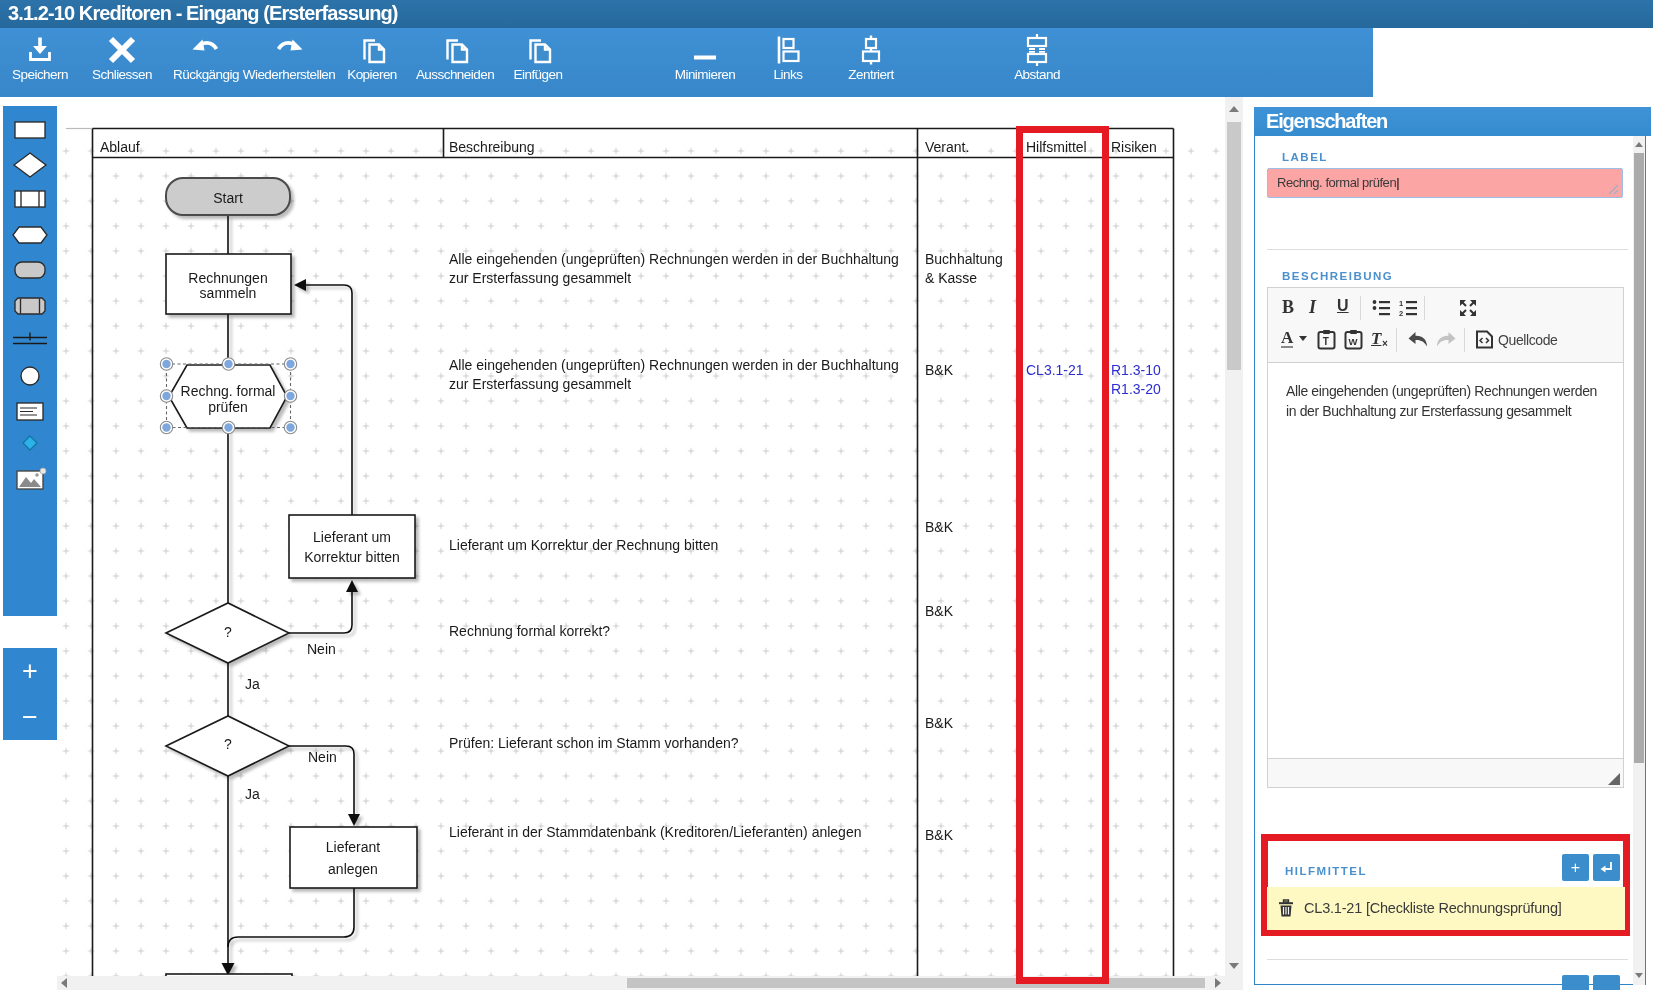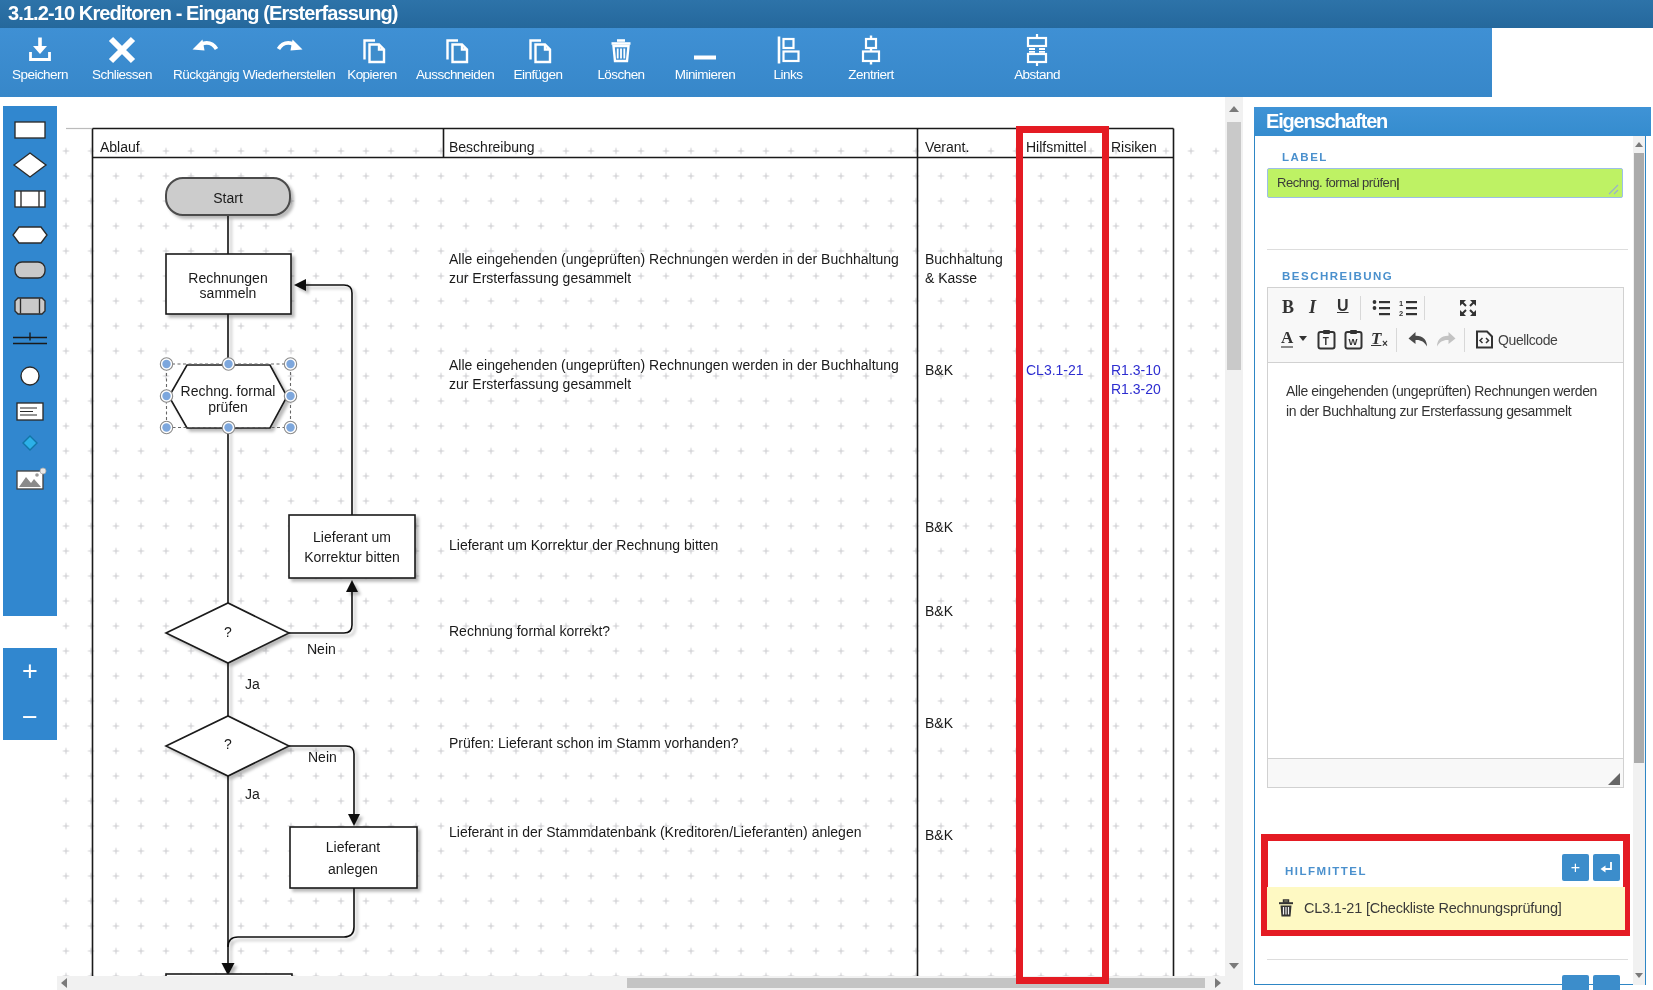--- a/index.html
+++ b/index.html
@@ -1,21 +1,21 @@
 <!DOCTYPE html>
 <html><head>
 <meta charset="utf-8">
 <style>
   * { margin:0; padding:0; box-sizing:border-box; }
   html,body { width:1653px; height:990px; overflow:hidden; background:#fff;
     font-family:"Liberation Sans", sans-serif; }
   #titlebar { position:absolute; left:0; top:0; width:1653px; height:28px;
     background:linear-gradient(#2d73a9,#25689c); color:#fff; font-size:20px; font-weight:bold;
     line-height:27px; padding-left:8px; letter-spacing:-0.9px; z-index:10; }
-  #toolbar { position:absolute; left:0; top:28px; width:1492px; height:69px;
+  #toolbar { position:absolute; left:0; top:28px; width:1373px; height:69px;
     background:linear-gradient(#3f90d4,#3787c9); z-index:10; }
   .tbi { position:absolute; top:0; width:130px; height:69px; text-align:center; color:#fff; }
   .tbi svg { display:block; margin:4px auto 0 auto; }
   .tbi .lbl { font-size:13.5px; line-height:13px; margin-top:0px; letter-spacing:-0.55px; }
   #sidebar { position:absolute; left:3px; top:106px; width:54px; height:510px;
     background:#3187cf; z-index:10; }
   #sidebar svg { position:absolute; left:50%; transform:translateX(-50%); }
   #zoombox { position:absolute; left:3px; top:648px; width:54px; height:92px;
     background:#3187cf; z-index:10; color:#fff; text-align:center; }
   #zoombox .zp { font-size:27px; line-height:30px; margin-top:8px; font-weight:400;}
@@ -32,21 +32,21 @@
   .sbarrow { position:absolute; width:0; height:0; }
   
   #panel { position:absolute; left:1254px; top:107px; width:392px; height:878px;
     border:1px solid #2e86c5; border-top:none; background:#fff; z-index:10; }
   #phead { position:absolute; left:1254px; top:107px; width:397px; height:29px;
     background:linear-gradient(#3f93d6,#358cce); color:#fff; font-size:20px; font-weight:bold;
     letter-spacing:-1.2px; line-height:29px; padding-left:12px; z-index:11; }
   .bluelbl { position:absolute; color:#4a90cd; font-size:11.5px; font-weight:bold;
     letter-spacing:1.5px; z-index:12;margin-left:15px; }
   #labelinput { position:absolute; left:1267px; top:168px; width:356px; height:30px;
-    border:1px solid #9cbfe8; border-radius:2px; background:#bef264; z-index:12;
+    border:1px solid #9cbfe8; border-radius:2px; background:#fca5a5; z-index:12;
     font-size:13px; color:#3a3a3a; line-height:28px; padding-left:9px; letter-spacing:-0.45px; }
   .hr { position:absolute; height:1px; background:#ddd; z-index:12; }
   #editor { position:absolute; left:1267px; top:287px; width:357px; height:501px;
     border:1px solid #d1d1d1; background:#fff; z-index:12; }
   #edtb { position:absolute; left:0; top:0; width:100%; height:75px;
     background:#f8f8f8; border-bottom:1px solid #d1d1d1; }
   #edfoot { position:absolute; left:0; bottom:0; width:100%; height:29px;
     background:#f8f8f8; border-top:1px solid #d1d1d1; }
   #edbody { position:absolute; left:0; top:76px; width:100%; font-size:14px; color:#333;
     letter-spacing:-0.38px; line-height:20px; padding:17px 8px 0 18px; white-space:nowrap; }
@@ -102,29 +102,20 @@
         <path d="M15.5 12.5 h9.5 l5 5 v12.5 h-14.5 Z M25 12.5 v5 h5" stroke="#fff" stroke-width="2.4" fill="#3e8dcc"></path>
       </svg>
       <div class="lbl">Ausschneiden</div>
     </div>
 <div class="tbi" style="left:473px">
       <svg width="36" height="36" viewBox="0 0 36 36">
         <path d="M21 8.5 h-10.5 v19" stroke="#fff" stroke-width="2.4" fill="none"></path>
         <path d="M15.5 12.5 h9.5 l5 5 v12.5 h-14.5 Z M25 12.5 v5 h5" stroke="#fff" stroke-width="2.4" fill="#3e8dcc"></path>
       </svg>
       <div class="lbl">Einfügen</div>
-    </div>
-<div class="tbi" style="left:556px">
-      <svg width="36" height="36" viewBox="0 0 36 36">
-        <path d="M14 8.5 h8" stroke="#fff" stroke-width="2.6" fill="none"></path>
-        <path d="M8.5 11.5 h19" stroke="#fff" stroke-width="2.6" fill="none"></path>
-        <path d="M10.5 14 L12 29 h12 L25.5 14 Z" stroke="#fff" stroke-width="2.4" fill="none"></path>
-        <path d="M14.7 16.5 v10 M18 16.5 v10 M21.3 16.5 v10" stroke="#fff" stroke-width="1.8" fill="none"></path>
-      </svg>
-      <div class="lbl">Löschen</div>
     </div>
 <div class="tbi" style="left:640px">
       <svg width="36" height="36" viewBox="0 0 36 36">
         <path d="M7 25.5 h22" stroke="#fff" stroke-width="4" fill="none"></path>
       </svg>
       <div class="lbl">Minimieren</div>
     </div>
 <div class="tbi" style="left:723px">
       <svg width="36" height="36" viewBox="0 0 36 36">
         <path d="M9 4.5 v27" stroke="#fff" stroke-width="2.6" fill="none"></path>

